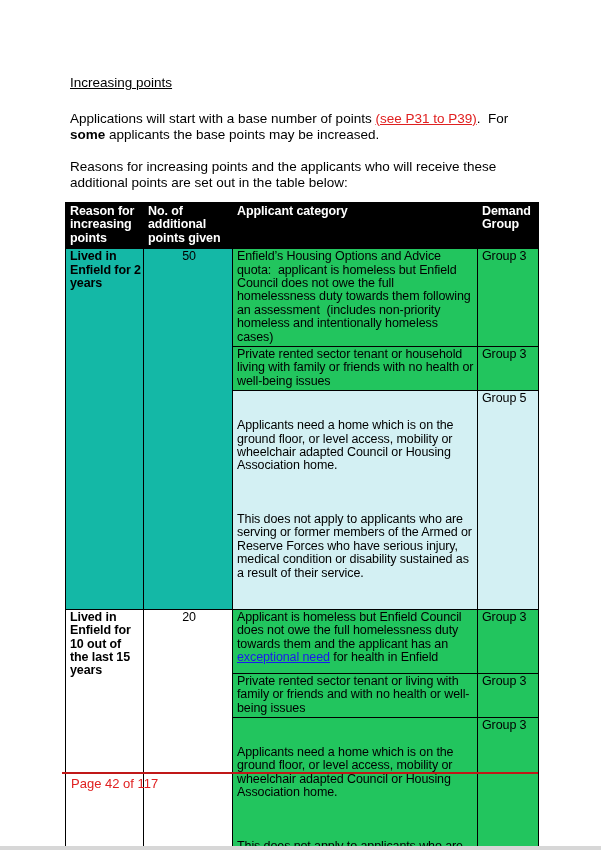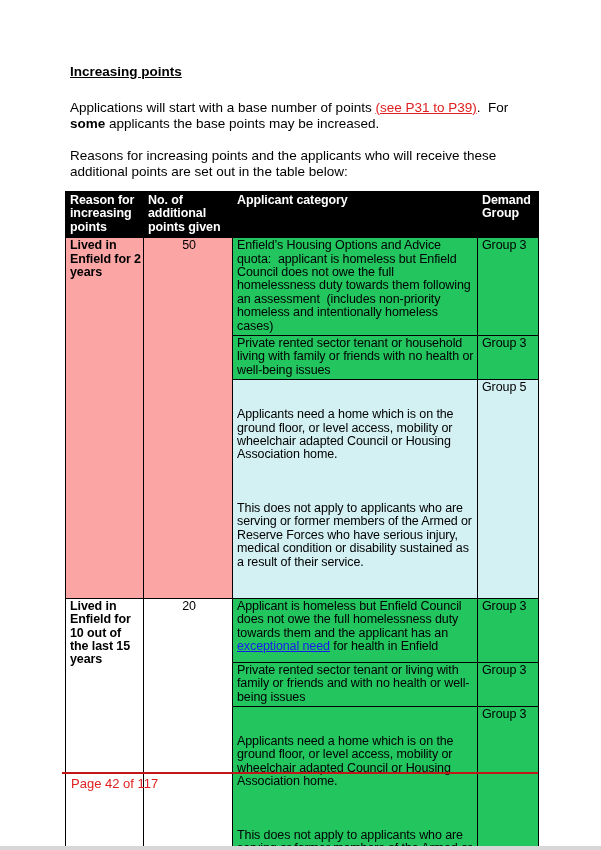--- a/index.html
+++ b/index.html
@@ -3,22 +3,22 @@
 <meta charset="utf-8">
 <style>
   html,body { margin:0; padding:0; background:#ffffff; }
   .page {
     position:relative; width:601px; height:850px; background:#ffffff;
     font-family:"Liberation Sans","DejaVu Sans",sans-serif; color:#000000;
     overflow:hidden;
   }
   .content { position:absolute; left:70px; top:63px; width:468px; }
   .heading {
-    font-size:13.5px; font-weight:bold; text-decoration:underline;
-    margin:1px 0 21px 0;
+    font-size:13.5px; font-weight:normal; text-decoration:underline;
+    margin:12px 0 21px 0;
   }
   .para {
     font-size:13.5px; line-height:16px; margin:0 0 16px 0;
     white-space:pre-wrap;
   }
   .para.last { margin-bottom:11px; }
   .red-text { color:#e02020;text-decoration:underline; }
   .bold { font-weight:bold; }
 
   table.points-table {
@@ -31,21 +31,21 @@
     overflow:hidden;
     margin-top:18px;
   }
   .points-table th {
     background:#000000; color:#ffffff; font-weight:bold; text-align:left;
     height:40px; padding-top:2px; padding-bottom:3px;
   }
   .col-reason { width:78px; } .col-points { width:89px; }
   .col-category { width:245px; } .col-group { width:61px; }
   td.reason-cell { font-weight:bold; }
-  td.gray { background:#fca5a5; }
+  td.gray { background:#14b8a6; }
   td.points-cell { text-align:center; }
   td.green { background:#22c55e; }
   td.blue  { background:#d3f0f3; }
   td.cat { white-space:pre-wrap; }
   td.cat p { margin:0; }
   td.cat p + p { margin-top:13.4px; }
   .h-s1r1 { height:90px; } .h-s1r2 { height:36px; } .h-s1r3 { height:130px; }
   .h-s2r1 { height:60px; } .h-s2r2 { height:36px; } .h-s2r3 { height:138px; }
   a.doc-link { color:#1a1aee; text-decoration:underline; cursor:pointer; }
 

